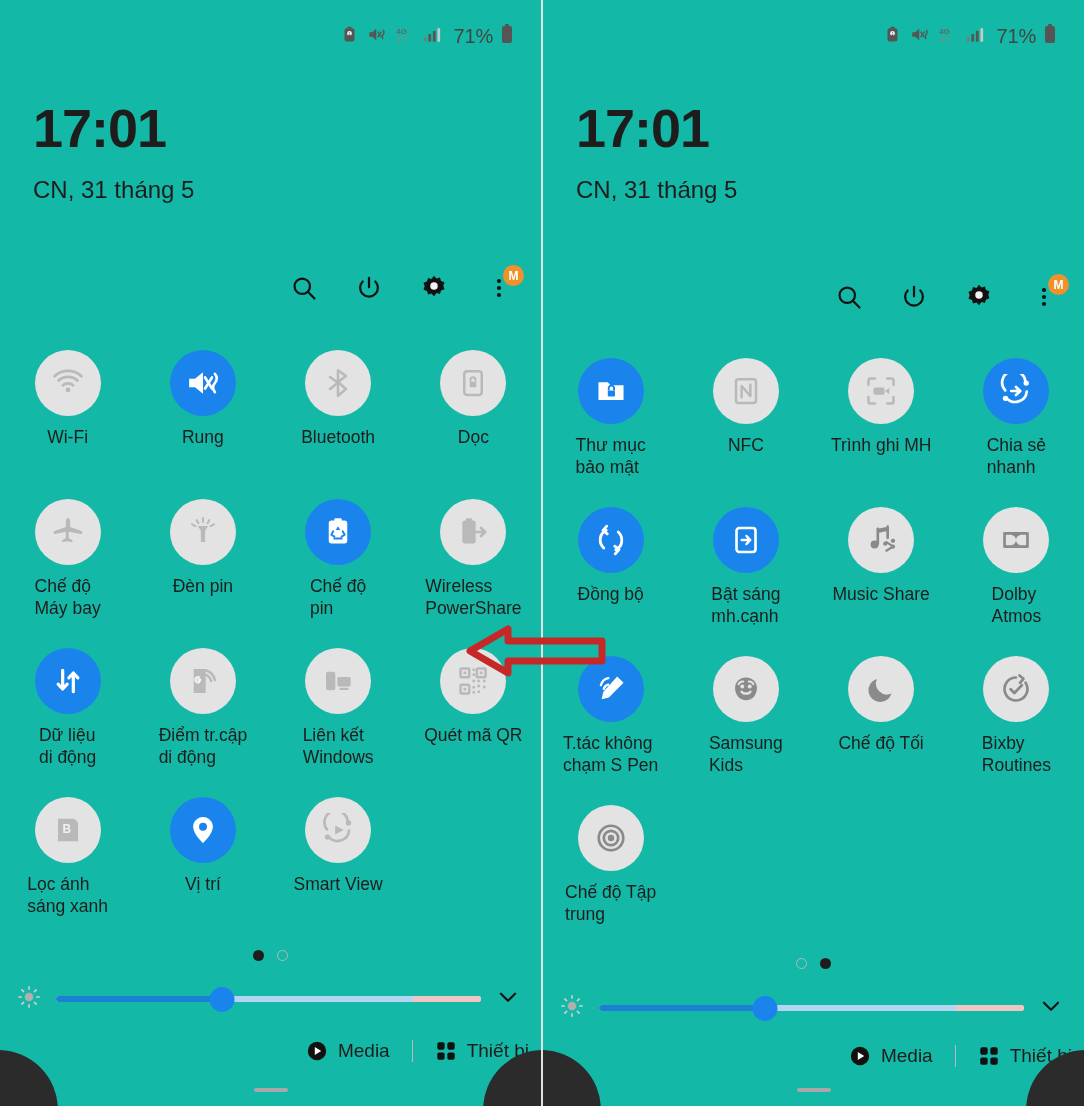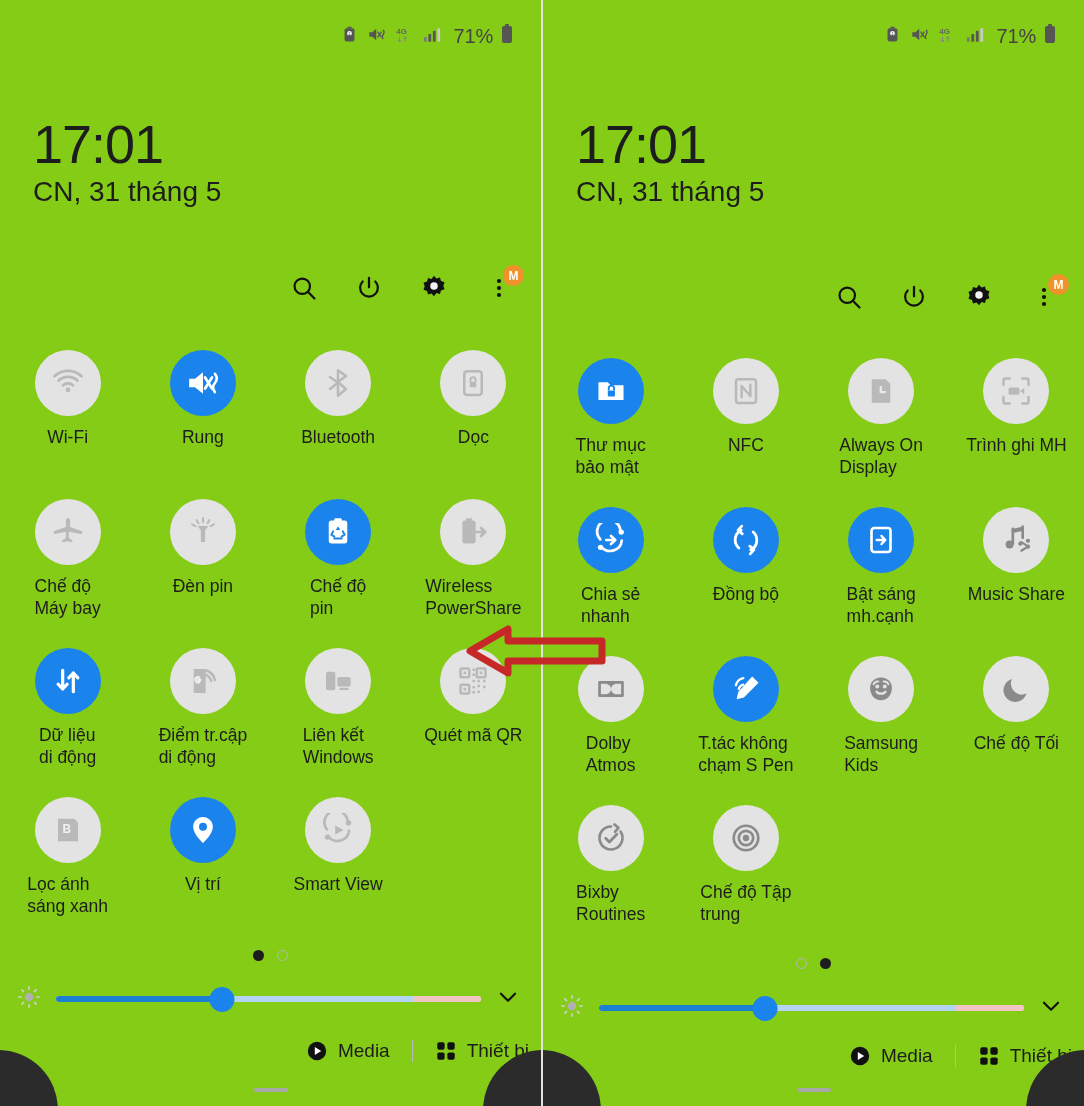--- a/index.html
+++ b/index.html
@@ -10,21 +10,21 @@
     overflow: hidden;
   }
   .screens {
     position: relative;
     width: 1084px; height: 1106px;
     display: flex;
   }
   .panel {
     position: relative;
     width: 541px; height: 1106px;
-    background: #84cc16;
+    background: #14b8a6;
     overflow: hidden;
   }
   .panel.right { width: 543px; border-left: 2px solid #e2e2e2; }
 
   
   .corner {
     position: absolute;
     width: 60px; height: 60px;
     background: #2b2b2b;
     pointer-events: none;
@@ -43,25 +43,24 @@
   .statusbar .sicon { display: block; }
   .battery-text {
     font-size: 20px; color: #444; letter-spacing: -0.2px;
     margin-left: 4px; margin-right: -1px;
   }
 
   
   .clock-wrap { position: absolute; left: 33px; top: 100px; }
   .clock-time {
     font-size: 54px; color: #1d1d1d; letter-spacing: -1px; line-height: 1.05;
-    font-weight: 400;
-    margin-top: 16px;
+    font-weight: 700;
   }
   .clock-date {
-    font-size: 28px; color: #1d1d1d; margin-top: 4px; line-height: 1.1;
+    font-size: 24px; color: #1d1d1d; margin-top: 20px; line-height: 1.1;
   }
 
   
   .qs-actions {
     position: absolute; right: 24px; top: 270px;
     display: flex; align-items: center; gap: 29px;
   }
   .panel.right .qs-actions { top: 279px; right: 22px; }
   .act { width: 36px; height: 36px; display: flex; align-items: center; justify-content: center; position: relative; }
   .badge-m {
@@ -570,30 +569,20 @@
       <div class="tile">
         <span class="circle">
           <svg width="30" height="30" viewBox="0 0 24 24">
               <rect x="4" y="2.5" width="16" height="19" rx="2" stroke="#b9b9b9" stroke-width="2" fill="none"></rect>
               <path d="M8.5 17V8l7 8V7" stroke="#b9b9b9" stroke-width="2" fill="none" stroke-linecap="round" stroke-linejoin="round"></path>
             </svg>
         </span>
         <span class="label">NFC</span>
       </div>
 
-      <div class="tile">
-        <span class="circle">
-          <svg width="30" height="30" viewBox="0 0 24 24">
-              <path d="M4.6 2.6h11.2l3.6 3.6v15.2H4.6z" fill="#b9b9b9"></path>
-              <path d="M11.8 8.6v4.2h3.4" stroke="#e9e9e9" stroke-width="1.8" fill="none" stroke-linecap="round"></path>
-            </svg>
-        </span>
-        <span class="label">Always On
-Display</span>
-      </div>
 
       <div class="tile">
         <span class="circle">
           <svg width="32" height="32" viewBox="0 0 24 24">
             <g stroke="#b9b9b9" stroke-width="1.9" fill="none" stroke-linecap="round">
               <path d="M2.6 7.4V4.2a1.6 1.6 0 011.6-1.6h3.2"></path>
                 <path d="M21.4 7.4V4.2a1.6 1.6 0 00-1.6-1.6h-3.2"></path>
               <path d="M2.6 16.6v3.2a1.6 1.6 0 001.6 1.6h3.2"></path>
                 <path d="M21.4 16.6v3.2a1.6 1.6 0 01-1.6 1.6h-3.2"></path>
             </g>

